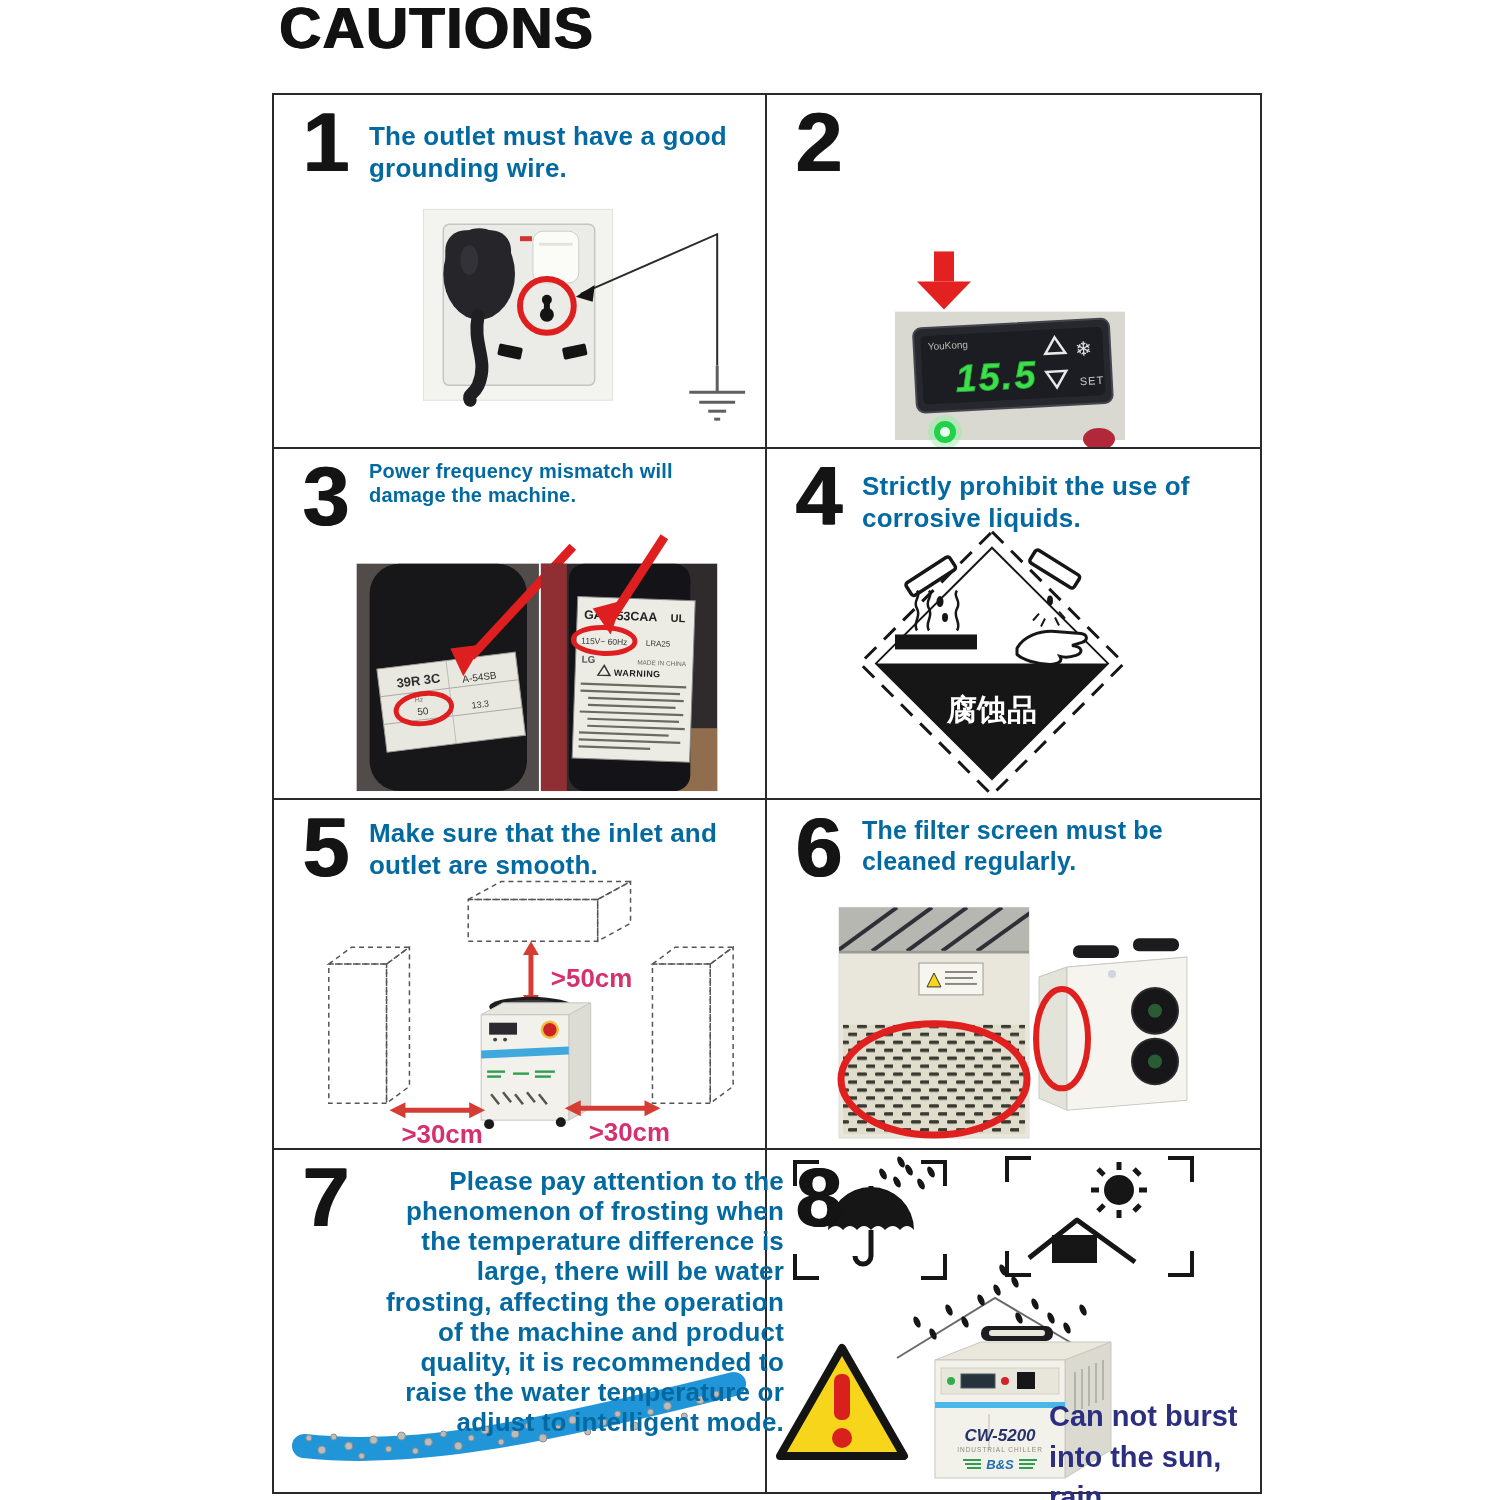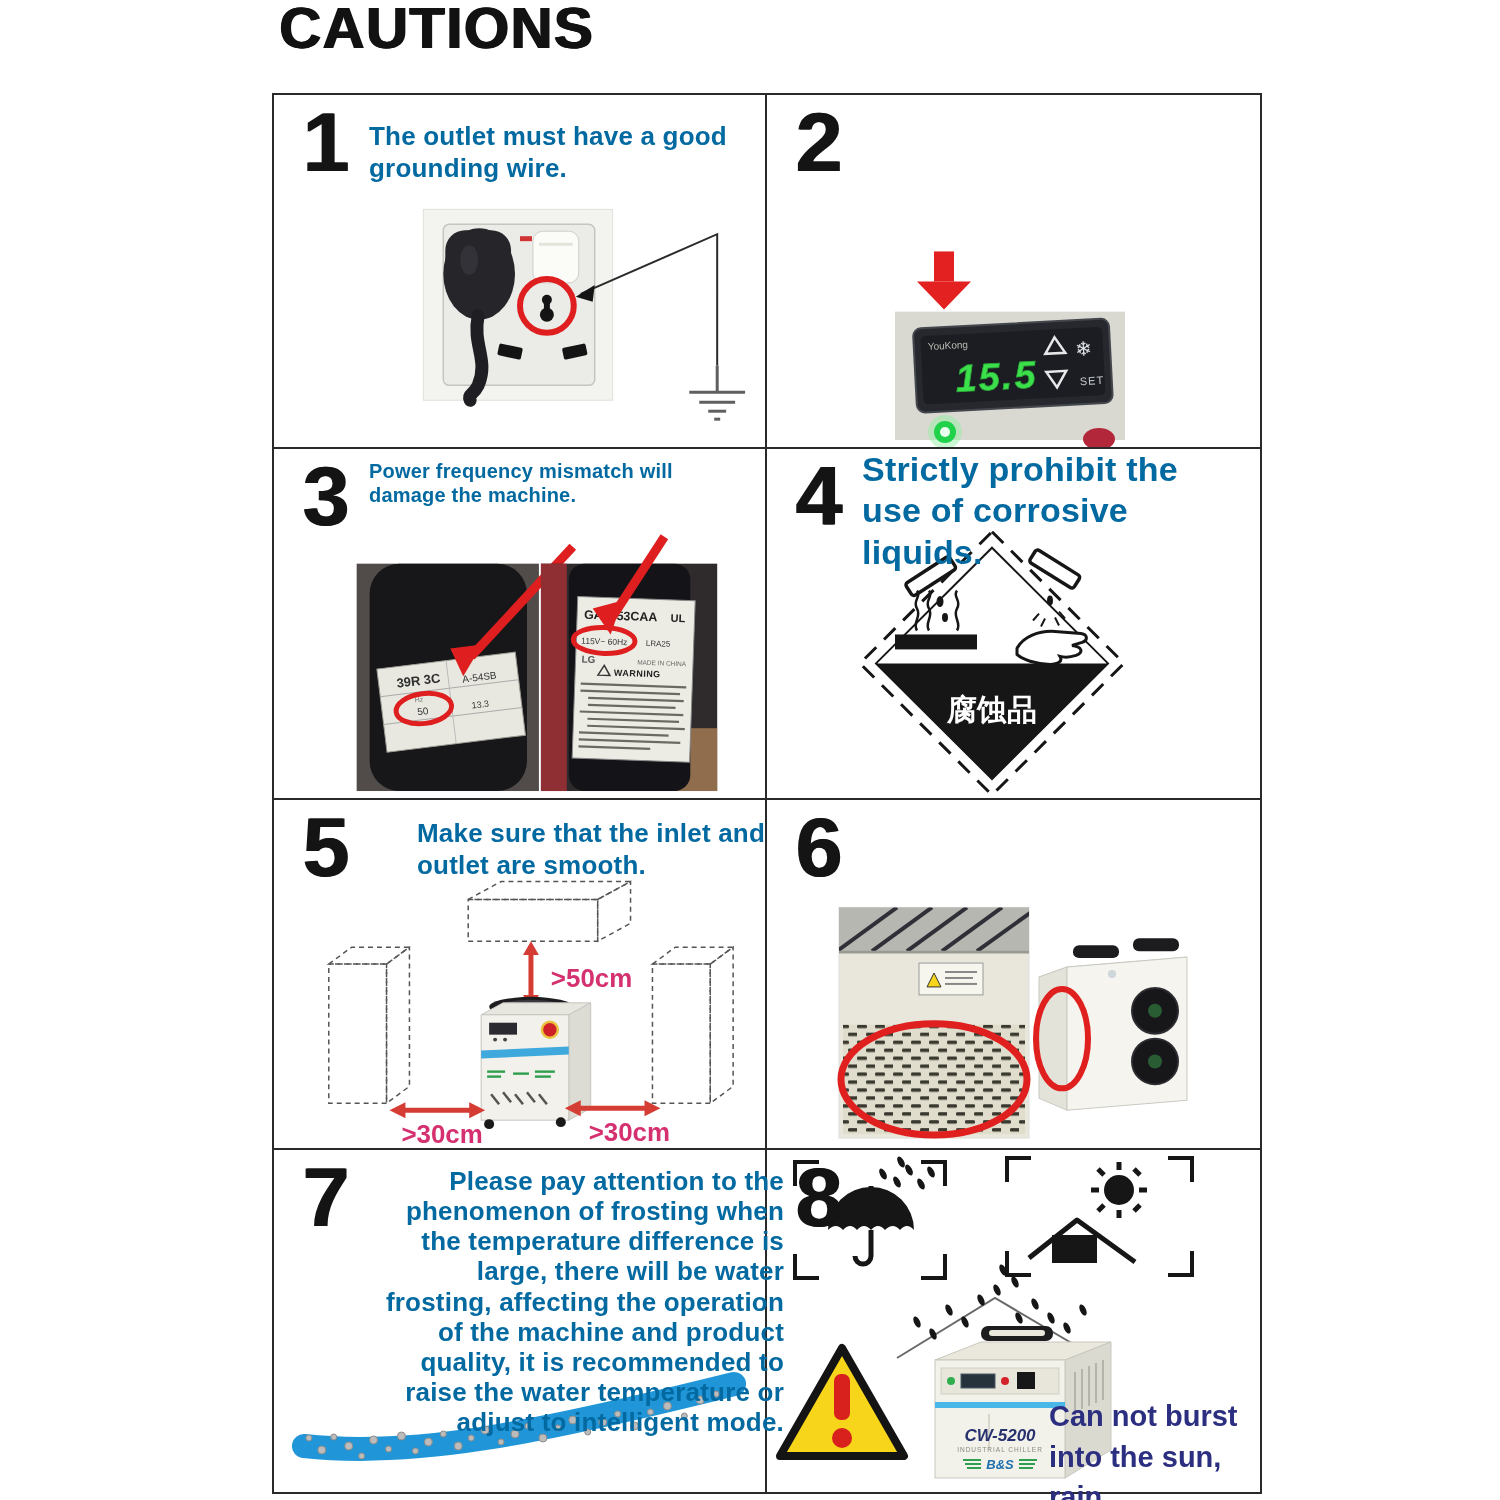--- a/index.html
+++ b/index.html
@@ -140,21 +140,21 @@
             <rect x="308" y="299" width="72" height="2.2"></rect>
         </g>
       </g>
       <line x1="392" y1="88" x2="340" y2="168" stroke="#df1f1f" stroke-width="9"></line>
       <polygon points="320,160 350,152 338,186" fill="#df1f1f"></polygon>
     </svg>
   </div>
 
   <div class="panel">
     <div class="num">4</div>
-    <div class="head" style="left:95px;top:0;width:370px;font-size:34px;line-height:1.22;">Strictly prohibit the use of corrosive liquids.</div>
+    <div class="head" style="left:95px;top:22px;width:370px;font-size:26px;line-height:1.22;">Strictly prohibit the use of corrosive liquids.</div>
     <svg class="ill" viewBox="0 0 493 350" preserveAspectRatio="none">
       <polygon points="225,83 357,215 225,347 93,215" fill="none" stroke="#161616" stroke-width="3" stroke-dasharray="16 11"></polygon>
       <polygon points="225,99 341,215 225,331 109,215" fill="#ffffff" stroke="#161616" stroke-width="2"></polygon>
       <polygon points="109,215 341,215 225,331" fill="#161616"></polygon>
       <g>
         <rect x="138" y="120" width="52" height="15" rx="3" fill="#fff" stroke="#161616" stroke-width="3.5" transform="rotate(-33 164 128)"></rect>
         <ellipse cx="173" cy="153" rx="3.5" ry="5.5" fill="#161616"></ellipse>
         <ellipse cx="178" cy="169" rx="3" ry="4.5" fill="#161616"></ellipse>
         <g stroke="#161616" stroke-width="2.5" fill="none">
           <path d="M150,182 c-5,-8 5,-14 0,-22 c-5,-8 5,-12 0,-18"></path>
@@ -171,21 +171,21 @@
             <line x1="288" y1="169" x2="292" y2="177"></line>
         </g>
         <path d="M250,200 c6,-12 22,-18 38,-17 l26,2 c7,1 7,7 1,9 l-10,3 c10,1 12,7 4,10 c-6,2 -12,2 -16,1 c3,5 -2,8 -10,8 c-14,0 -28,-5 -33,-10 z" fill="#fff" stroke="#161616" stroke-width="3"></path>
       </g>
       <text x="225" y="272" text-anchor="middle" font-size="30" font-weight="bold" fill="#ffffff">腐蚀品</text>
     </svg>
   </div>
 
   <div class="panel">
     <div class="num">5</div>
-    <div class="head" style="left:95px;top:18px;width:380px;font-size:26px;line-height:1.22;margin-left:48px;">Make sure that the inlet and outlet are smooth.</div>
+    <div class="head" style="left:95px;top:18px;width:380px;font-size:26px;line-height:1.22;">Make sure that the inlet and outlet are smooth.</div>
     <svg class="ill" viewBox="0 0 493 350" preserveAspectRatio="none">
       <g fill="none" stroke="#555" stroke-width="1.5" stroke-dasharray="5 4">
         <rect x="195" y="100" width="130" height="42"></rect>
         <polygon points="195,100 228,82 358,82 325,100"></polygon>
         <polygon points="325,100 358,82 358,124 325,142"></polygon>
       </g>
       <g fill="#d43c34" stroke="#d43c34">
         <line x1="258" y1="152" x2="258" y2="200" stroke-width="5"></line>
         <polygon points="250,156 266,156 258,142" stroke="none"></polygon>
         <polygon points="250,196 266,196 258,210" stroke="none"></polygon>
@@ -239,20 +239,21 @@
         <polygon points="308,302 308,318 292,310" stroke="none"></polygon>
         <polygon points="372,302 372,318 388,310" stroke="none"></polygon>
       </g>
       <text x="128" y="345" font-size="26" font-weight="bold" fill="#d5306f">&gt;30cm</text>
       <text x="316" y="343" font-size="26" font-weight="bold" fill="#d5306f">&gt;30cm</text>
     </svg>
   </div>
 
   <div class="panel">
     <div class="num">6</div>
+    <div class="head" style="left:95px;top:15px;width:400px;font-size:25px;line-height:1.22;">The filter screen must be cleaned regularly.</div>
     <svg class="ill" viewBox="0 0 493 350" preserveAspectRatio="none">
       <defs>
         <pattern id="perf" width="18" height="16" patternUnits="userSpaceOnUse">
           <rect x="0" y="2" width="10" height="3.6" rx="1.4" fill="#3a392f"></rect>
           <rect x="9" y="10" width="10" height="3.6" rx="1.4" fill="#3a392f"></rect>
         </pattern>
         <clipPath id="grilleclip">
             <rect x="72" y="108" width="190" height="44"></rect>
           </clipPath>
       </defs>

